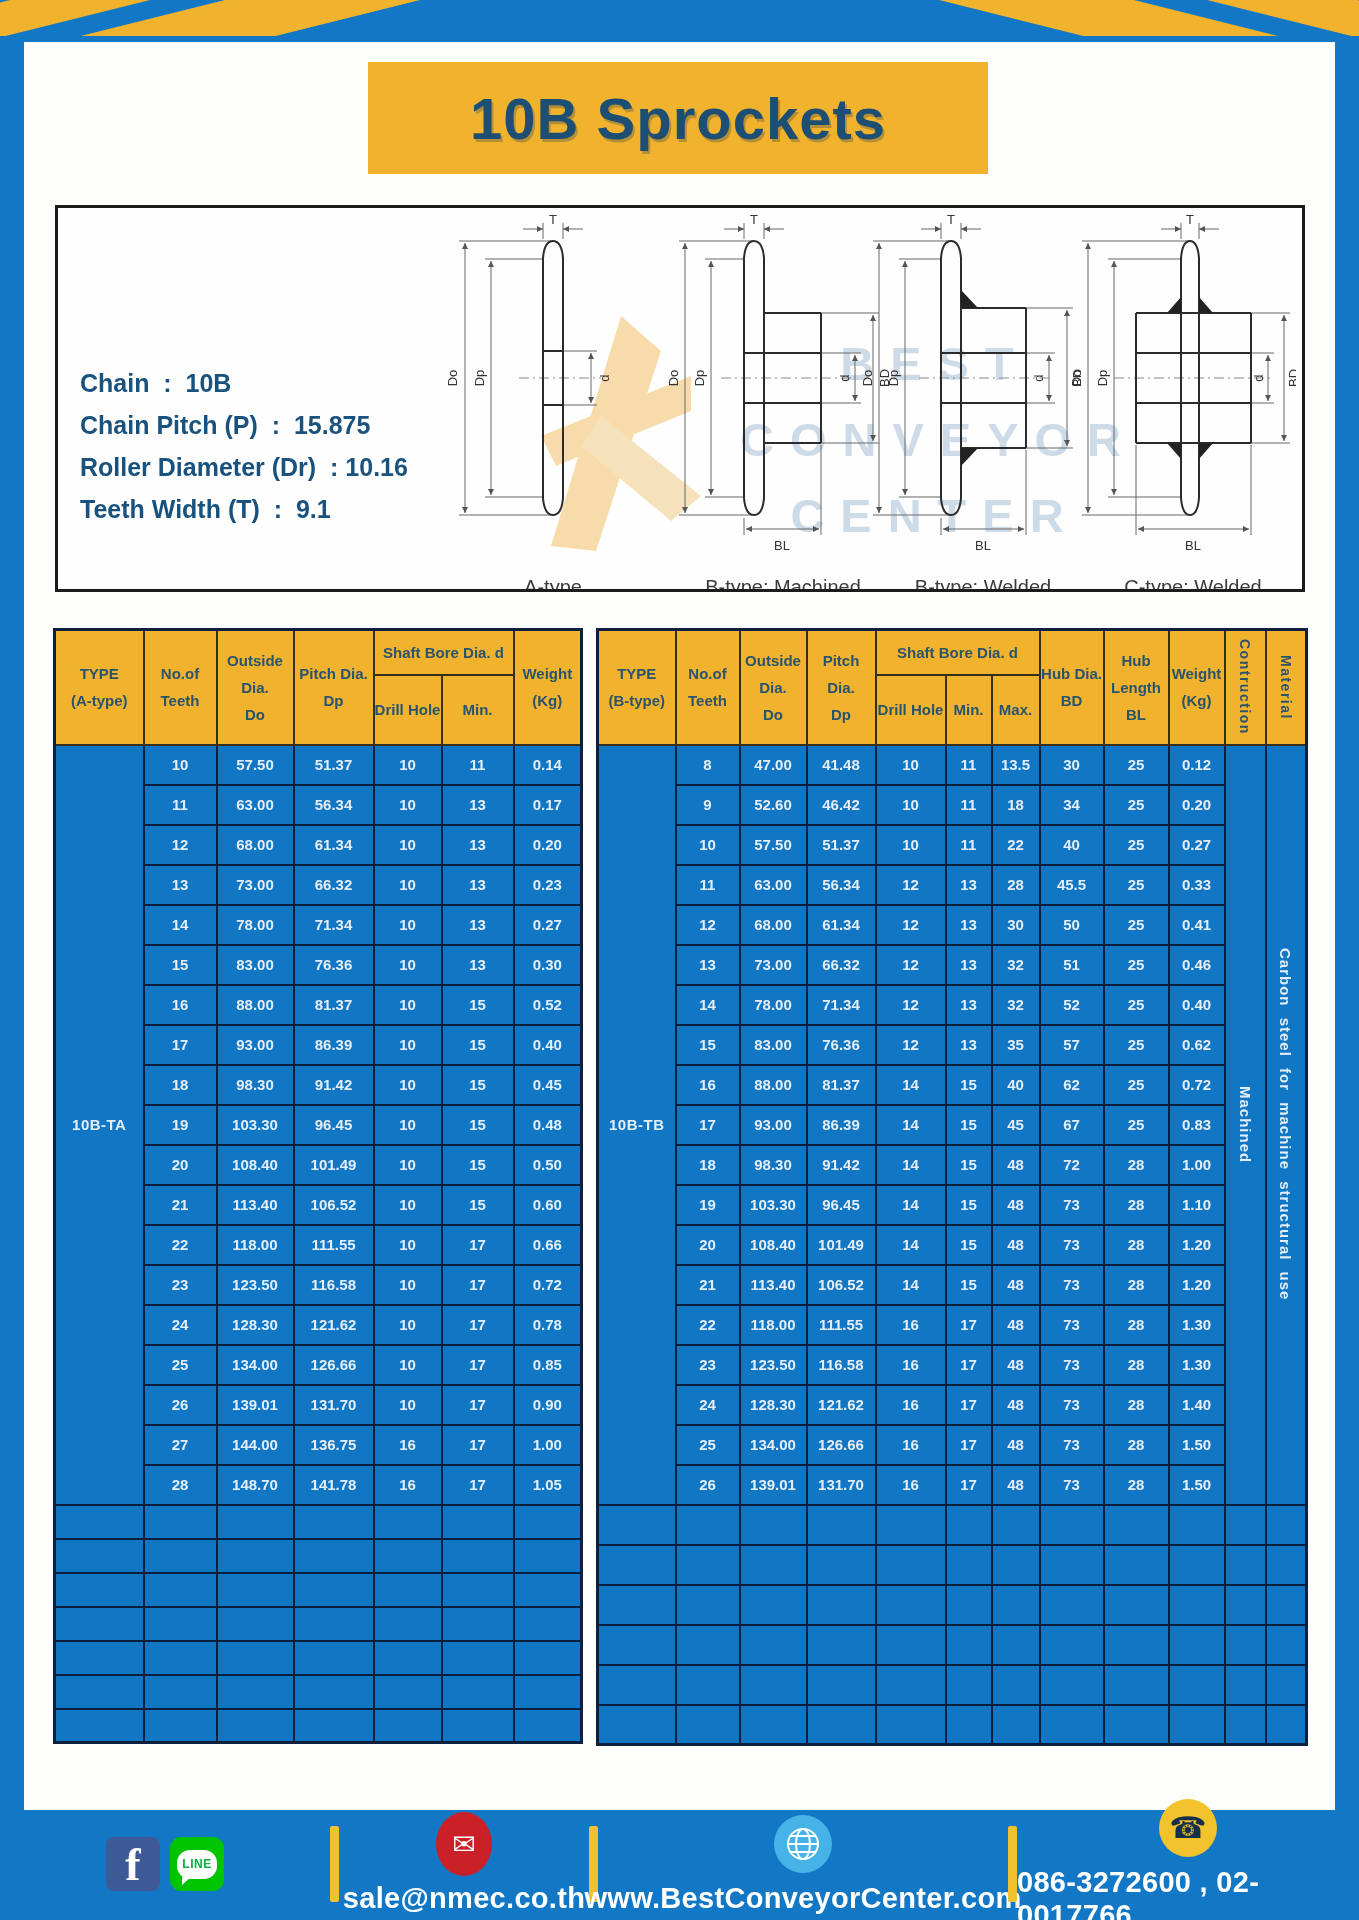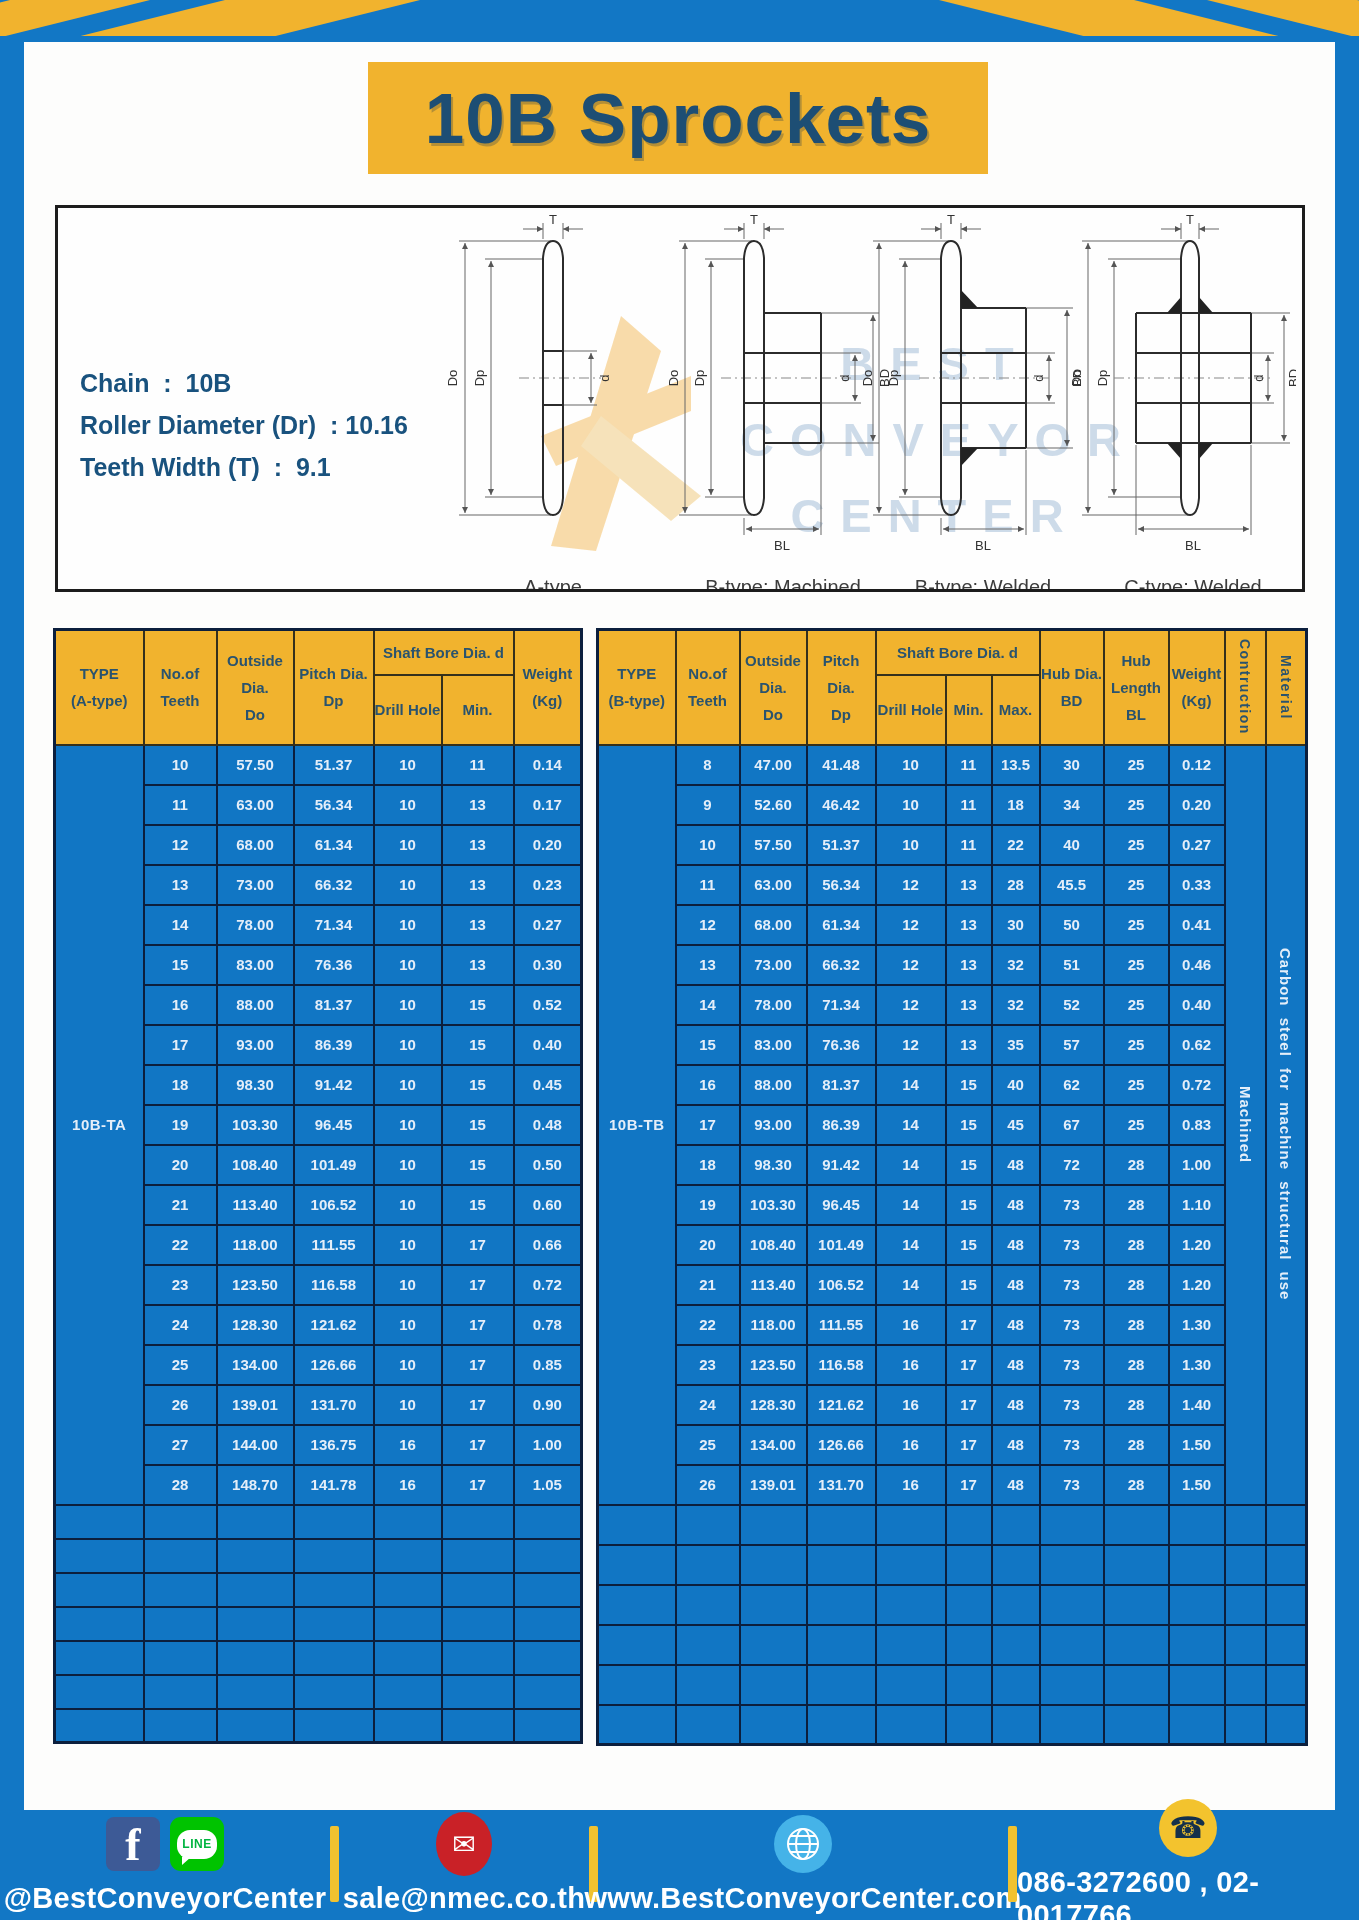--- a/index.html
+++ b/index.html
@@ -11,21 +11,21 @@
   .stripe{ position:absolute; top:0; height:36px; background:#f1b32e; }
   .s-left{ transform:skewX(-76deg); transform-origin:top left; }
   .s-right{ transform:skewX(76deg); transform-origin:top left; }
   .s1{ left:10px; width:140px; } .s2{ left:225px; width:195px; }
   .s3{ left:939px; width:195px; } .s4{ left:1207px; width:150px; }
 
   .sheet{ position:absolute; left:24px; top:42px; width:1311px; height:1768px; background:#fdfdfc; }
 
   .title-box{ position:absolute; left:368px; top:62px; width:620px; height:112px; background:#f1b32e;
               display:flex; align-items:center; justify-content:center; }
-  .title-box h1{ font-size:71px; color:#1d4e74; letter-spacing:1px; text-shadow:2px 3px 0 rgba(20,50,75,.28); }
+  .title-box h1{ font-size:58px; color:#1d4e74; letter-spacing:1px; text-shadow:2px 3px 0 rgba(20,50,75,.28); }
 
   
   .spec-panel{ position:absolute; left:55px; top:205px; width:1250px; height:387px; background:#fefefe;
                border:3px solid #1c1c1c; overflow:hidden; }
   .spec-text{ position:absolute; left:22px; top:126px;margin-top:28px; }
   .spec-line{ font-size:25px; font-weight:bold; color:#19527e; line-height:42px; white-space:pre; }
 
   .watermark{ position:absolute; left:682px; top:118px; width:390px; text-align:center;
               color:rgba(125,162,200,.38); font-weight:bold; }
   .watermark div{ font-size:47px; letter-spacing:16px; line-height:76px; }
@@ -107,20 +107,21 @@
     </svg>
 
     <div class="watermark" data-name="brand-text-watermark">
       <div data-name="watermark-line">BEST</div>
       <div data-name="watermark-line">CONVEYOR</div>
       <div data-name="watermark-line">CENTER</div>
     </div>
 
     <div class="spec-text" data-name="chain-specs">
       <div class="spec-line" data-name="spec-line">Chain  :  10B</div>
+      <div class="spec-line" data-name="spec-line">Chain Pitch (P)  :  15.875</div>
       <div class="spec-line" data-name="spec-line">Roller Diameter (Dr)  : 10.16</div>
       <div class="spec-line" data-name="spec-line">Teeth Width (T)  :  9.1</div>
     </div>
 
     <svg class="draw d-a" width="240" height="345" viewBox="0 0 240 345" data-name="drawing-a-type">
       <defs>
           <marker id="arA" markerWidth="7" markerHeight="6" refX="6" refY="3" orient="auto-start-reverse">
             <path d="M0,0L6,3L0,6" fill="#555"></path>
           </marker>
         </defs>
@@ -930,21 +931,20 @@
       <div class="icons-row">
         <div class="fb-icon" data-name="facebook-icon">
             <span>f</span>
           </div>
         <div class="line-icon" data-name="line-icon">
           <div class="line-bubble">
               <span data-name="line-badge-label">LINE</span>
             </div>
         </div>
       </div>
-      <div class="ftext" data-name="social-handle-text">@BestConveyorCenter</div>
     </div>
     <div class="fdiv" data-name="footer-divider"></div>
     <div class="fgroup g2" data-name="footer-email-group">
       <div class="icons-row">
           <div class="mail-icon" data-name="email-icon">
             <span>✉</span>
           </div>
         </div>
       <div class="ftext" data-name="email-text">sale@nmec.co.th</div>
     </div>

